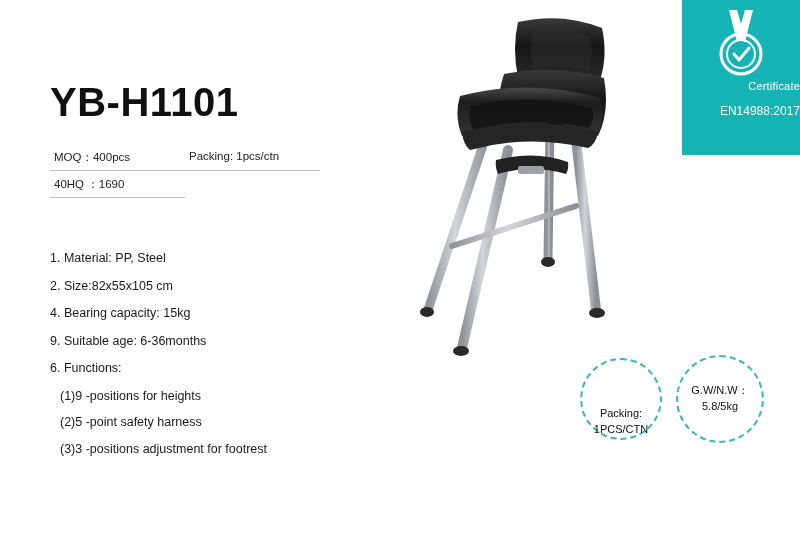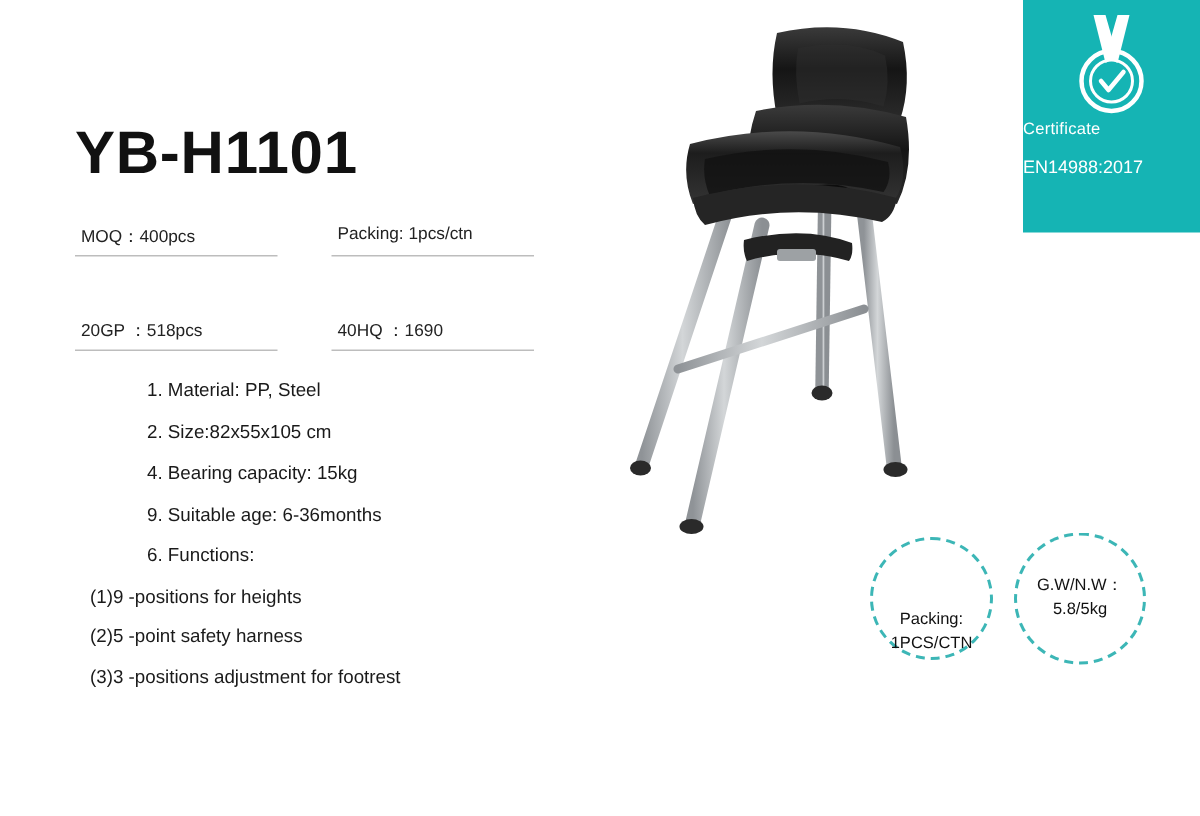--- a/index.html
+++ b/index.html
@@ -18,21 +18,21 @@
 
   
   .cert-badge {
     position: absolute;
     top: 0;
     right: 0;
     width: 118px;
     height: 155px;
     background: #15b4b4;
     color: #ffffff;
-    text-align: left;
+    text-align: right;
     box-sizing: border-box;
     padding-top: 8px;
   }
   .cert-medal {
     width: 64px;
     height: 70px;
     margin: 0 auto 2px auto;
     display: block;
   }
   .cert-title {
@@ -61,40 +61,38 @@
     margin: 12px 0 22px 0;
     line-height: 1;
   }
 
   
   .spec-grid {
     display: grid;
     grid-template-columns: 135px 135px;
     column-gap: 0px;
     row-gap: 0px;
-    margin-bottom: 20px;
-    gap: 36px;
+    margin-bottom: 54px;
   }
   .spec-cell {
     font-size: 11.5px;
     color: #222;
     padding: 6px 2px 5px 4px;
     border-bottom: 1px solid #bdbdbd;
     white-space: nowrap;
   }
 
   
   .features {
     font-size: 12.5px;
     line-height: 1;
     color: #1a1a1a;
   }
   .feature-row {
     margin-bottom: 15px;
-    margin-left: 48px;
   }
   .sub-row {
     margin-bottom: 14px;
     padding-left: 10px;
   }
 
   
   .product-area {
     position: absolute;
     left: 400px;
@@ -144,21 +142,20 @@
   <div class="cert-standard">EN14988:2017</div>
 </div>
 
 <div class="left-col">
 
   <h1 class="model-title">YB-H1101</h1>
 
   <div class="spec-grid">
     <div class="spec-cell">MOQ：400pcs</div>
     <div class="spec-cell">Packing: 1pcs/ctn</div>
-    <div class="spec-cell">20GP ：518pcs</div>
     <div class="spec-cell">40HQ ：1690</div>
   </div>
 
   <div class="features">
     <div class="feature-row">1. Material: PP, Steel</div>
     <div class="feature-row">2. Size:82x55x105 cm</div>
     <div class="feature-row">4. Bearing capacity: 15kg</div>
     <div class="feature-row">9. Suitable age: 6-36months</div>
     <div class="feature-row">6. Functions:</div>
     <div class="sub-row">(1)9  -positions for heights</div>

